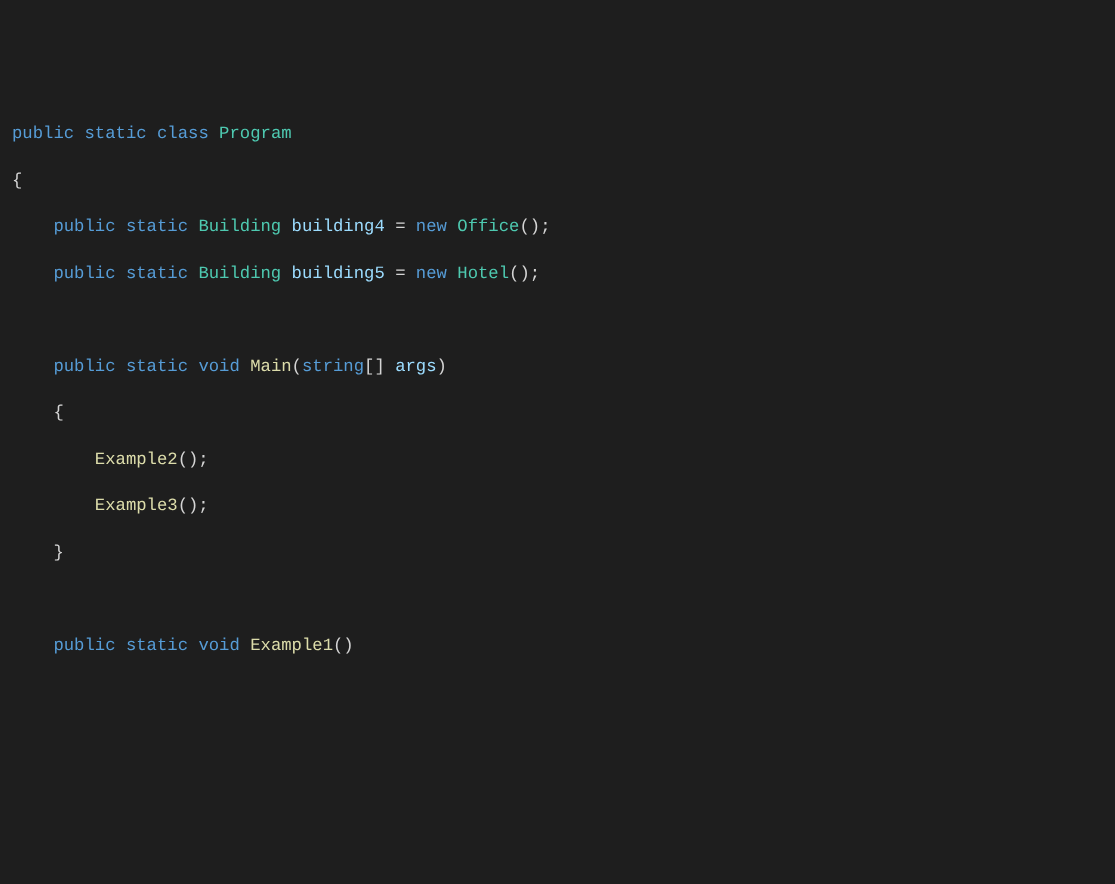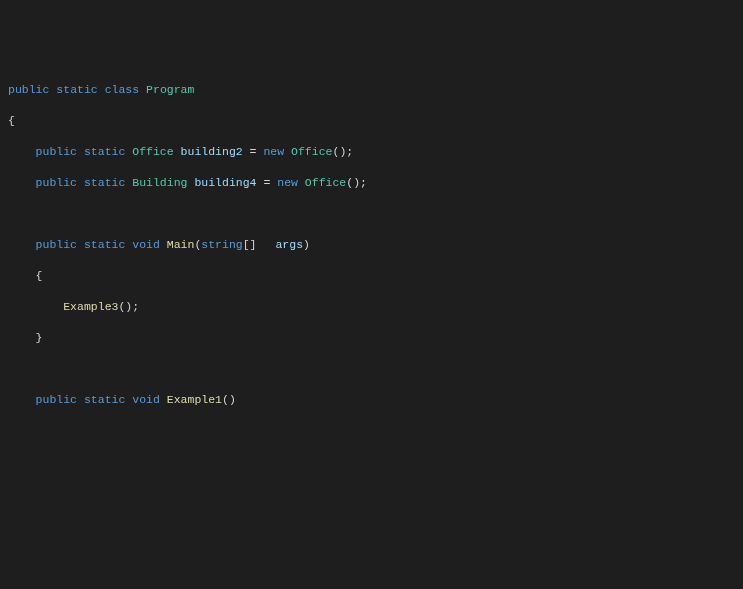--- a/index.html
+++ b/index.html
@@ -13,37 +13,38 @@
     width: 743px;
     box-sizing: border-box;
     white-space: pre;
   }
   .code-container { display: block; }
   .line { display: block; min-height: 1.35em; }
   .kw { color: #569cd6; }
   .cls { color: #4ec9b0; }
   .mth { color: #dcdcaa; text-align: right; }
   .fld { color: #9cdcfe; }
-  .var { color: #9cdcfe; margin-left: 12px; }
+  .var { color: #9cdcfe; }
   .pun { color: #d4d4d4; }
   .brace { color: #d4d4d4; }
 </style>
 </head>
 <body>
 
 
 
 <div class="code-container">
 <span class="line"><span class="kw">public</span> <span class="kw">static</span> <span class="kw">class</span> <span class="cls">Program</span></span>
 <span class="line"><span class="brace">{</span></span>
-<span class="line">    <span class="kw">public</span> <span class="kw">static</span> <span class="cls">Office</span> <span class="fld">building2</span><span class="pun"> = </span><span class="kw">new</span> <span class="cls">Office</span><span class="pun">();</span></span>
 <span class="line">    <span class="kw">public</span> <span class="kw">static</span> <span class="cls">Building</span> <span class="fld">building4</span><span class="pun"> = </span><span class="kw">new</span> <span class="cls">Office</span><span class="pun">();</span></span>
+<span class="line">    <span class="kw">public</span> <span class="kw">static</span> <span class="cls">Building</span> <span class="fld">building5</span><span class="pun"> = </span><span class="kw">new</span> <span class="cls">Hotel</span><span class="pun">();</span></span>
 <span class="line"> </span>
 <span class="line">    <span class="kw">public</span> <span class="kw">static</span> <span class="kw">void</span> <span class="mth">Main</span><span class="pun">(</span><span class="kw">string</span><span class="pun">[]</span> <span class="var">args</span><span class="pun">)</span></span>
 <span class="line">    <span class="brace">{</span></span>
+<span class="line">        <span class="mth">Example2</span><span class="pun">();</span></span>
 <span class="line">        <span class="mth">Example3</span><span class="pun">();</span></span>
 <span class="line">    <span class="brace">}</span></span>
 <span class="line"> </span>
 <span class="line">    <span class="kw">public</span> <span class="kw">static</span> <span class="kw">void</span> <span class="mth">Example1</span><span class="pun">()</span></span>
 
 
 
 
 
 

